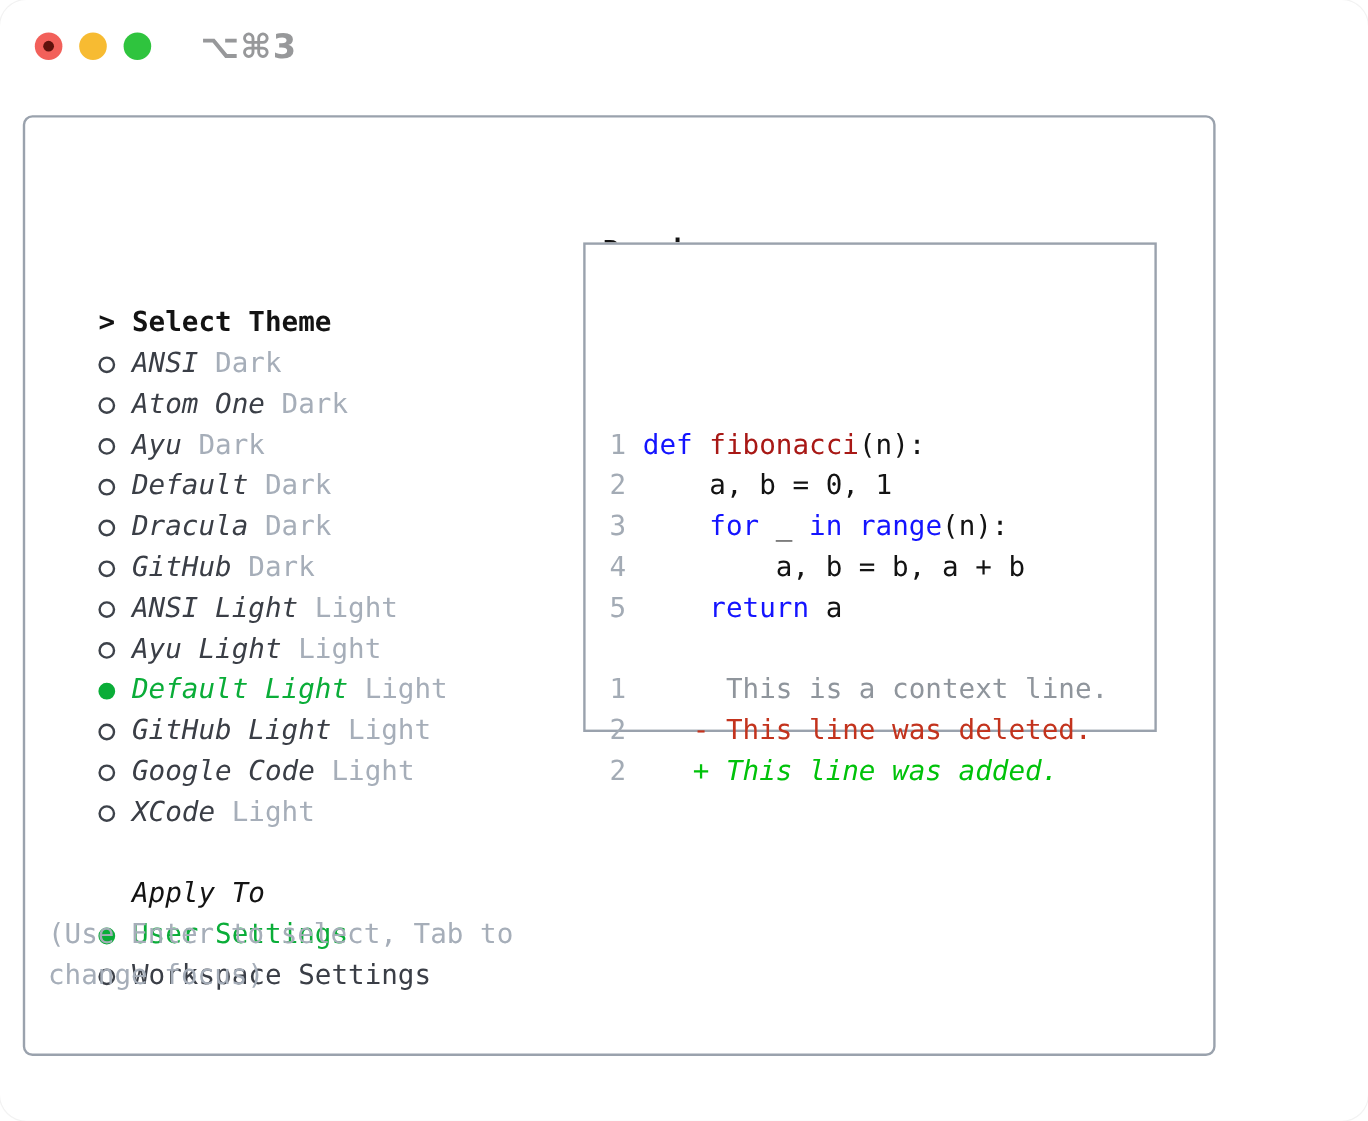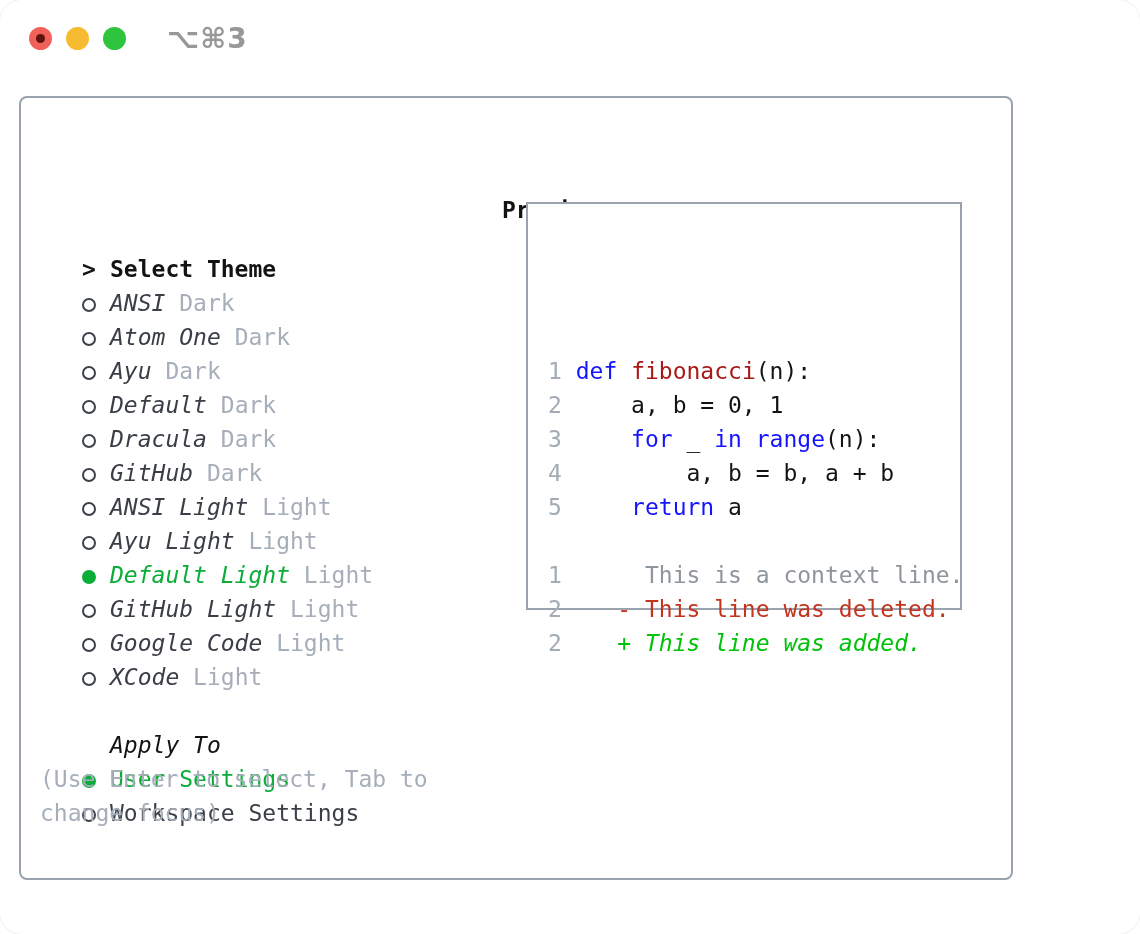--- a/index.html
+++ b/index.html
@@ -56,21 +56,21 @@
   .hint{
     position:absolute;left:19px;top:664px;width:430px;font-size:23px;line-height:34px;
     color:var(--muted-gray);white-space:normal;
   }
   
   .preview-title{
     position:absolute;left:481px;top:52px;font-size:23px;line-height:34px;
     font-weight:bold;color:var(--black);margin-top:43px;
   }
   .preview-box{
-    position:absolute;left:505px;top:104px;width:436px;height:408px;box-sizing:border-box;
+    position:absolute;left:465px;top:104px;width:478px;height:408px;box-sizing:border-box;
     border:2px solid var(--border-gray);background:#fff;
   }
   .preview-code{
     position:absolute;left:20px;top:48px;font-size:23px;line-height:34px;white-space:pre;
   }
   .pline{height:34px;white-space:pre;}
   .lnum{color:var(--line-number-gray);}
   .seg-plain{color:var(--black);}
   .seg-keyword{color:var(--keyword-blue);}
   .seg-function{color:var(--function-red);}

